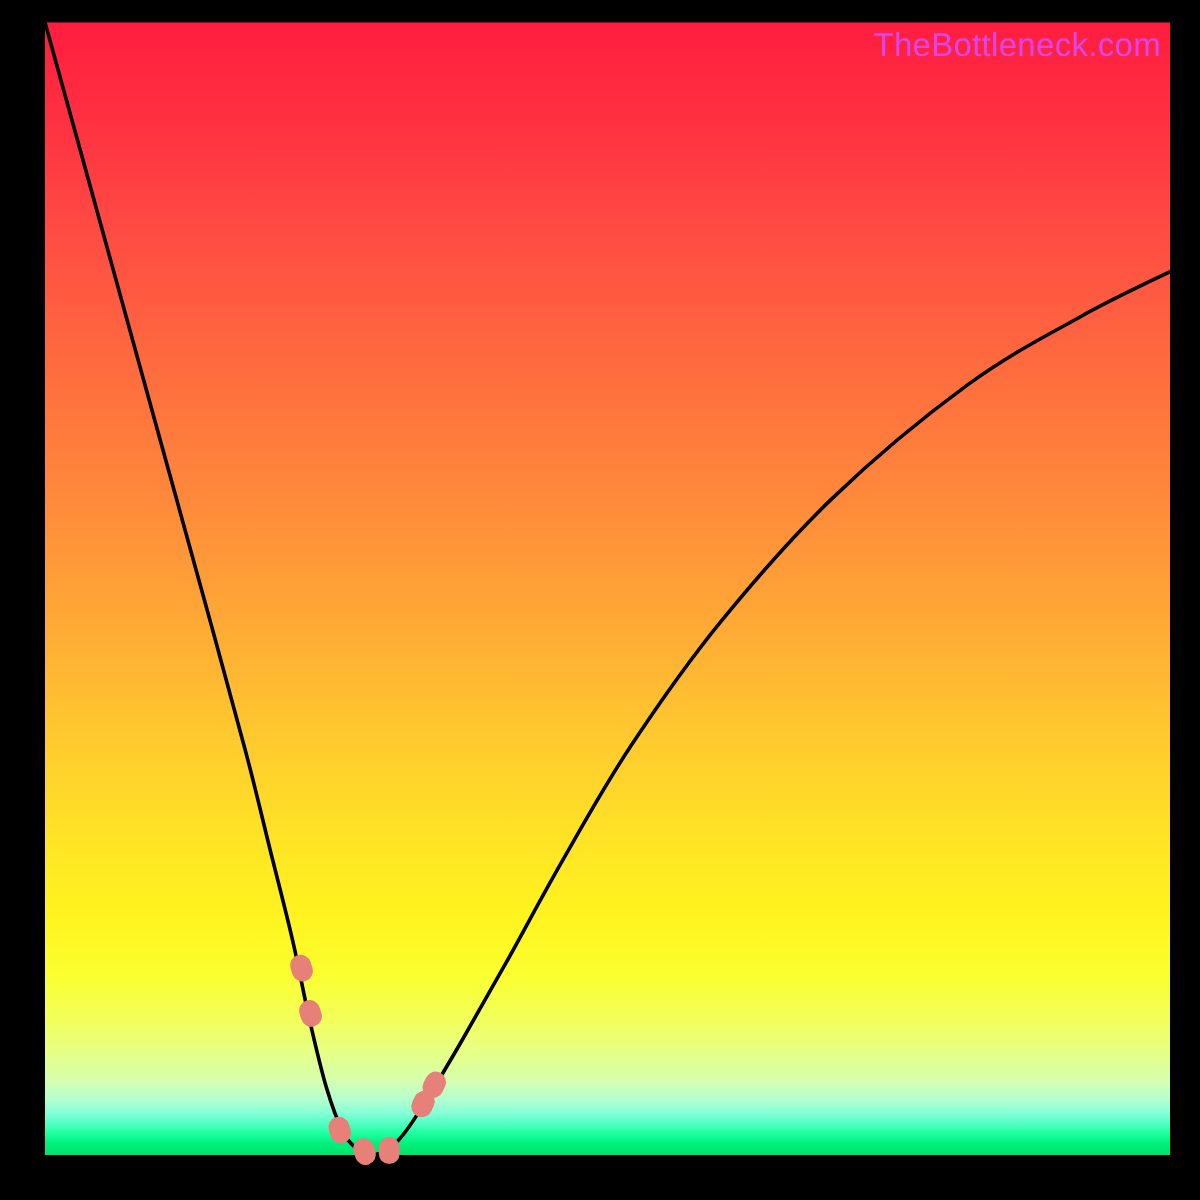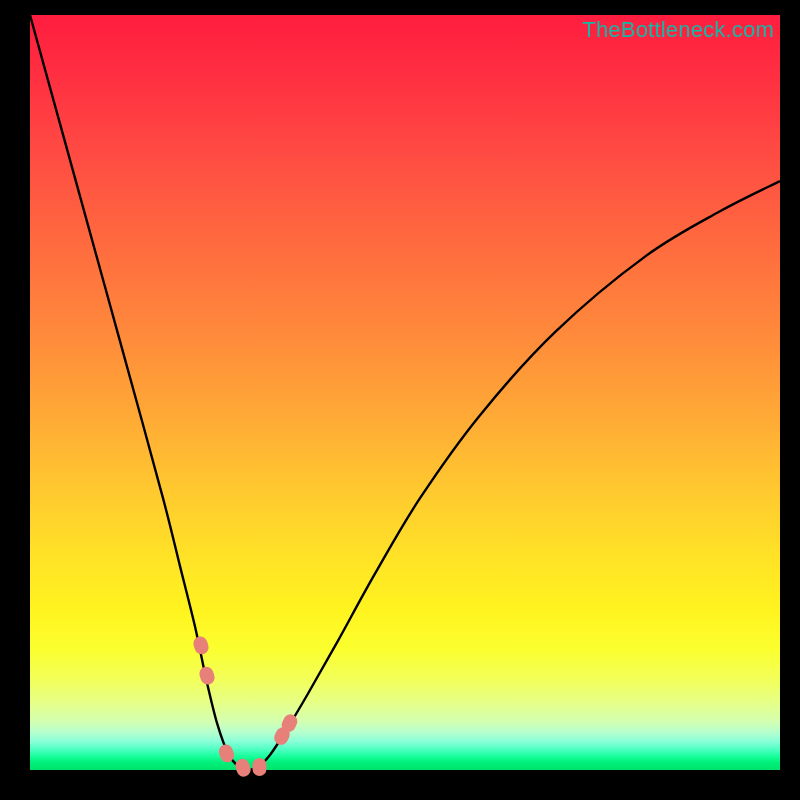--- a/index.html
+++ b/index.html
@@ -46,21 +46,21 @@
       #4dffc1 97.3%,
       #18ff9c 98.2%,
       #00f07a 99%,
       #00e36b 100%
     );
   }
   .watermark {
     position: absolute;
     top: 2px;
     right: 6px;
-    color: #14b8a6;
+    color: #d946ef;
     font-size: 22px;
     font-weight: 500;
     letter-spacing: 0.2px;
     margin-left: 18px;
   }
   svg.curve {
     position: absolute;
     left: 0;
     top: 0;
     width: 750px;

